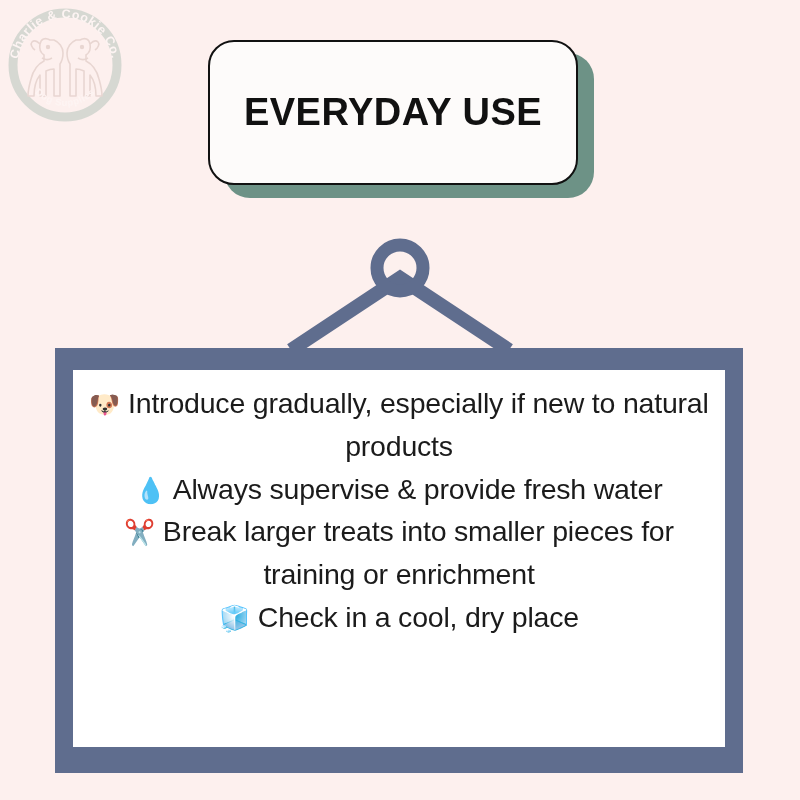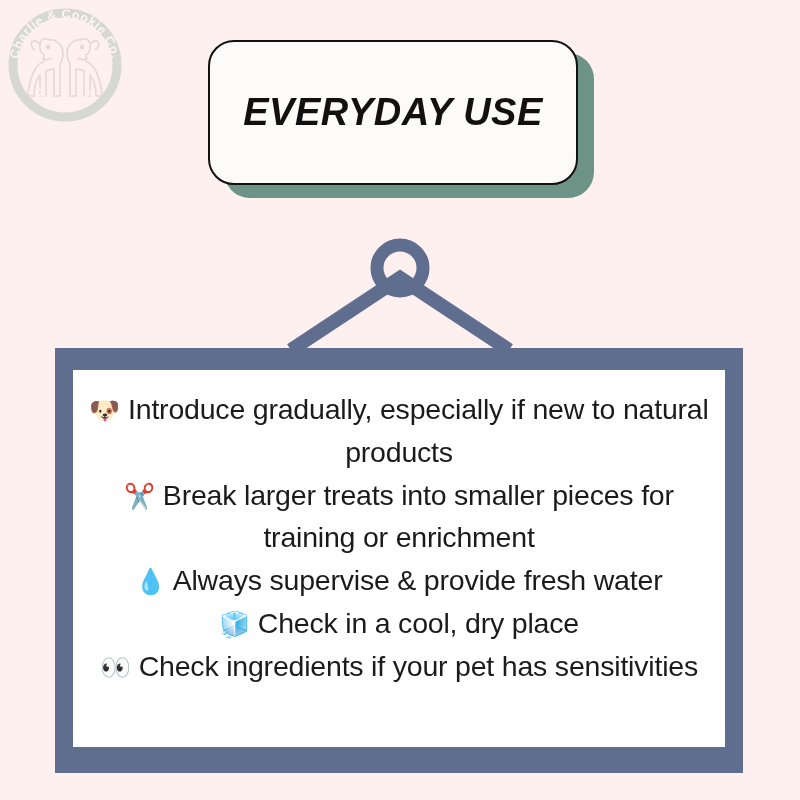--- a/index.html
+++ b/index.html
@@ -59,21 +59,20 @@
     justify-content: center;
   }
   .title-line {
     font-family: "Liberation Sans", sans-serif;
     font-weight: bold;
     font-size: 38px;
     letter-spacing: 0.5px;
     color: #111111;
     line-height: 1.42;
     text-align: center;
-    font-style: italic;
   }
 
   
   #sign-hanger {
     position: absolute;
     left: 285px;
     top: 232px;
     width: 230px;
     height: 125px;
   }
@@ -88,21 +87,21 @@
     height: 425px;
     background: #5f6d8e;
     box-sizing: border-box;
     padding: 22px 18px 26px 18px;
   }
   #tips-board-inner {
     width: 100%;
     height: 100%;
     background: #ffffff;
     box-sizing: border-box;
-    padding: 18px 8px 8px 8px;
+    padding: 12px 8px 8px 8px;
     display: flex;
     flex-direction: column;
     align-items: center;
   }
   .tip-line {
     font-family: "Liberation Sans", sans-serif;
     font-size: 28.5px;
     line-height: 1.50;
     color: #1b1b1b;
     text-align: center;
@@ -167,29 +166,25 @@
   </svg>
 </div>
 
 <div id="tips-board">
   <div id="tips-board-inner">
     <div class="tip-line">
       <span class="tip-emoji">🐶</span>
       <span>Introduce gradually, especially if new to natural products</span>
     </div>
     <div class="tip-line">
+      <span class="tip-emoji">💧</span>
+      <span>Always supervise &amp; provide fresh water</span>
+    </div>
+    <div class="tip-line">
       <span class="tip-emoji">✂️</span>
       <span>Break larger treats into smaller pieces for training or enrichment</span>
-    </div>
-    <div class="tip-line">
-      <span class="tip-emoji">💧</span>
-      <span>Always supervise &amp; provide fresh water</span>
     </div>
     <div class="tip-line">
       <span class="tip-emoji">🧊</span>
       <span>Check in a cool, dry place</span>
     </div>
-    <div class="tip-line">
-      <span class="tip-emoji">👀</span>
-      <span>Check ingredients if your pet has sensitivities</span>
-    </div>
   </div>
 </div>
 
 </body></html>

